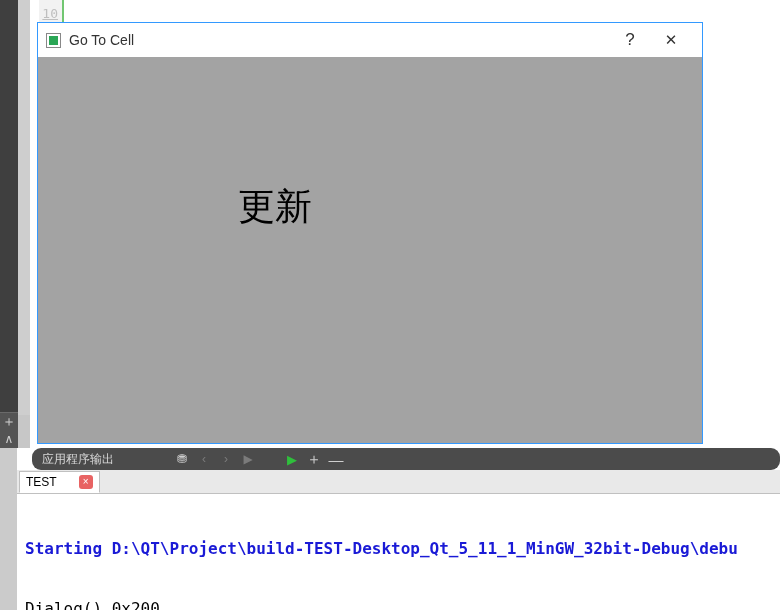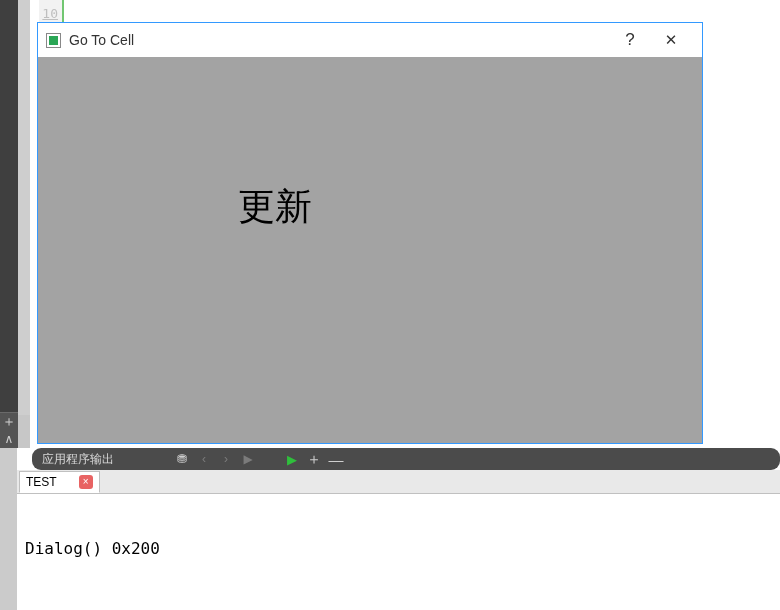--- a/index.html
+++ b/index.html
@@ -260,15 +260,16 @@
 <div class="tab-row">
   <div class="tab">
     <span>TEST</span>
     <span class="ci">
         <span>×</span>
       </span>
   </div>
 </div>
 
 <div class="console">
+  <div class="cline blue">Starting D:\QT\Project\build-TEST-Desktop_Qt_5_11_1_MinGW_32bit-Debug\debu</div>
   <div class="cline">Dialog() 0x200</div>
   
 </div>
 
 </body></html>

